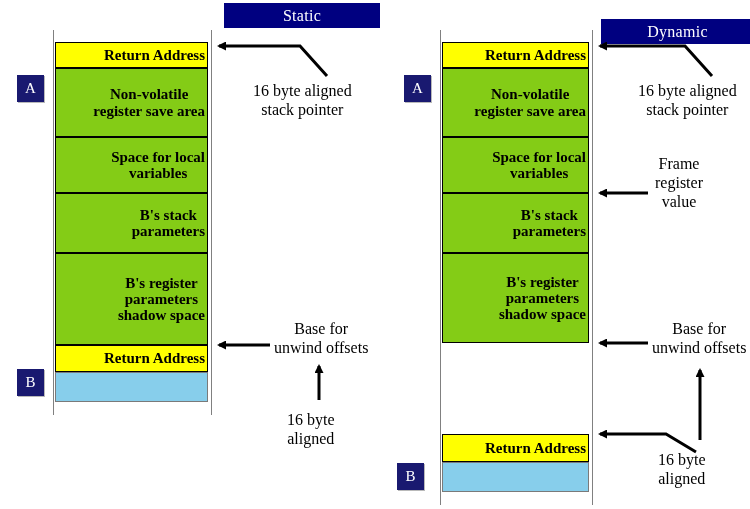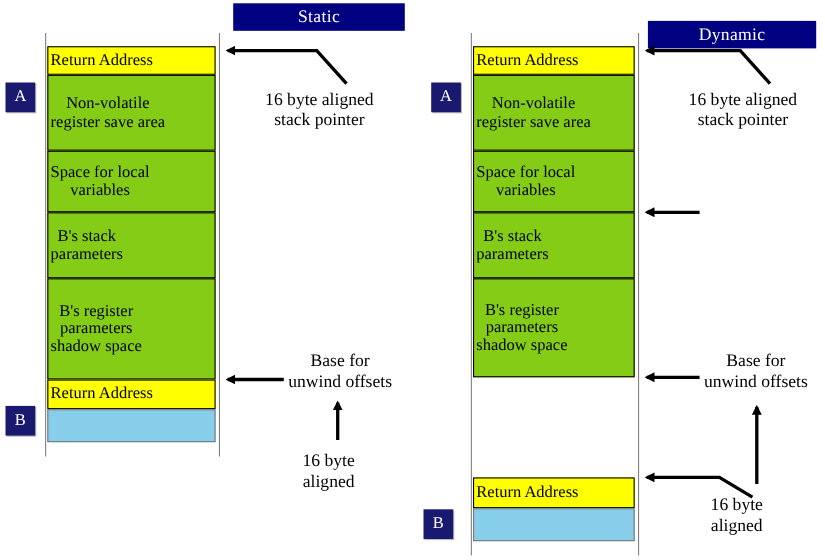--- a/index.html
+++ b/index.html
@@ -2,21 +2,21 @@
 <html><head>
 <meta charset="utf-8">
 <style>
   html,body{margin:0;padding:0;}
   body{
     width:750px;height:509px;position:relative;overflow:hidden;
     background:#ffffff;
     font-family:"Liberation Serif", "DejaVu Serif", serif;
     color:#000;
   }
-  .stage{position:absolute;left:0;top:0;width:673px;height:509px;}
+  .stage{position:absolute;left:12px;top:0;width:673px;height:509px;}
 
   
   .banner{
     position:absolute;background:#000080;color:#ffffff;
     display:flex;align-items:center;justify-content:center;
     font-size:16px;letter-spacing:.3px;
   }
 
   
   .badge{
@@ -27,25 +27,26 @@
   }
 
   
   .guide{position:absolute;width:1px;background:#808080;}
 
   
   .cell{
     position:absolute;
     border:1px solid #000000;
     box-sizing:border-box;
-    display:flex;align-items:center;justify-content:flex-start;
+    display:flex;align-items:center;justify-content:flex-end;
     text-align:center;
     line-height:1.08;
     font-size:15px;
     padding:0 2px;
+    font-weight:bold;
   }
   .cell span{display:block;}
   .c-yellow{background:#ffff00;}
   .c-green{background:#84cc16;}
   .c-blue{background:#87ceeb;border:1px solid #7a7a7a;}
 
   
   .note{
     position:absolute;text-align:center;font-size:16px;line-height:1.18;
     white-space:nowrap;
@@ -178,20 +179,25 @@
     <span>Return Address</span>
   </div>
 
   <div class="cell c-blue" style="left:430px;top:462px;width:147px;height:30px;"></div>
 
   <div class="note" style="left:626px;top:82px;">
     <span>16 byte aligned</span><br>
     <span>stack pointer</span>
   </div>
 
+  <div class="note" style="left:643px;top:155px;">
+    <span>Frame</span><br>
+    <span>register</span><br>
+    <span>value</span>
+  </div>
 
   <div class="note" style="left:640px;top:320px;">
     <span>Base for</span><br>
     <span>unwind offsets</span>
   </div>
 
   <div class="note" style="left:646px;top:451px;">
     <span>16 byte</span><br>
     <span>aligned</span>
   </div>

